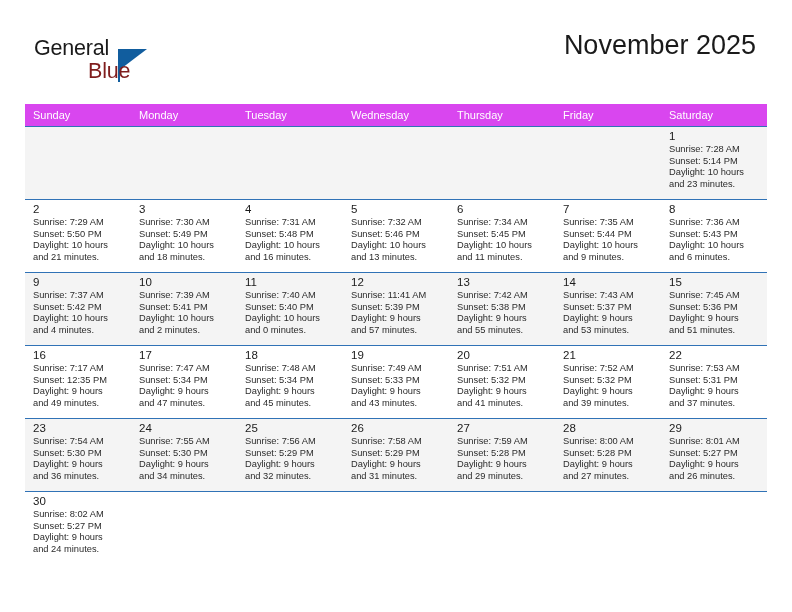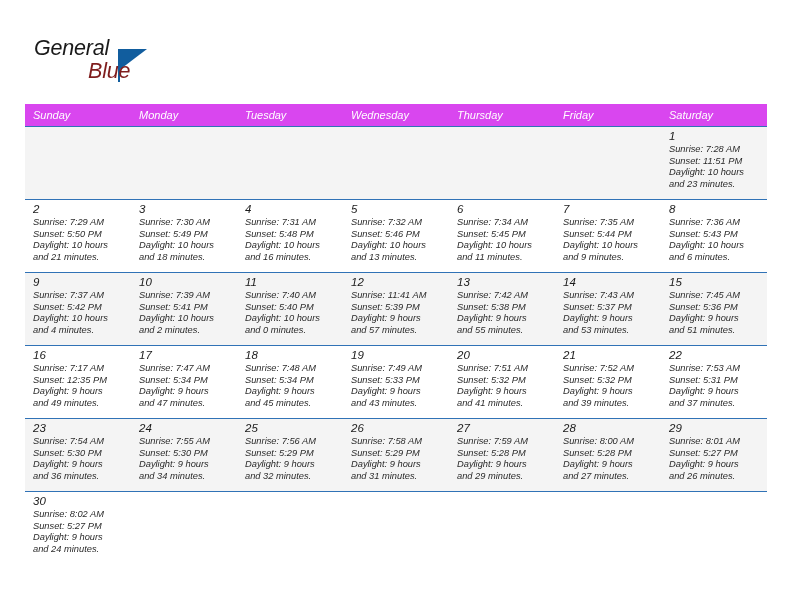--- a/index.html
+++ b/index.html
@@ -12,21 +12,20 @@
     height: 612px;
     font-family: "Liberation Sans", sans-serif;
     color: #000000;
     overflow: hidden;
   }
   .page {
     position: relative;
     width: 691px;
     height: 612px;
     box-sizing: border-box;
-    font-style: italic;
   }
 
   
   .header {
     position: absolute;
     left: 0;
     top: 0;
     width: 792px;
     height: 100px;
   }
@@ -157,20 +156,21 @@
   <div class="header">
 
     <div class="brand">
       <span class="brand-general">General</span>
       <span class="brand-tick"></span>
       <span class="brand-triangle"></span>
       <span class="brand-blue">Blue</span>
     </div>
 
     <div class="title-block">
+      <div class="month-title">November 2025</div>
     </div>
 
   </div>
 
   <table class="calendar">
     <thead>
       <tr>
         <th>Sunday</th>
         <th>Monday</th>
         <th>Tuesday</th>
@@ -198,21 +198,21 @@
             <div class="cell-inner"></div>
           </td>
           <td class="empty-cell">
             <div class="cell-inner"></div>
           </td>
           <td>
             <div class="cell-inner">
               <div class="daynum">1</div>
               <div class="info">
                 <div>Sunrise: 7:28 AM</div>
-                <div>Sunset: 11:51 PM</div>
+                <div>Sunset: 5:14 PM</div>
                 <div>Daylight: 10 hours</div>
                 <div>and 23 minutes.</div>
               </div>
             </div>
           </td>
         </tr>
         <tr>
           <td>
             <div class="cell-inner">
               <div class="daynum">2</div>

